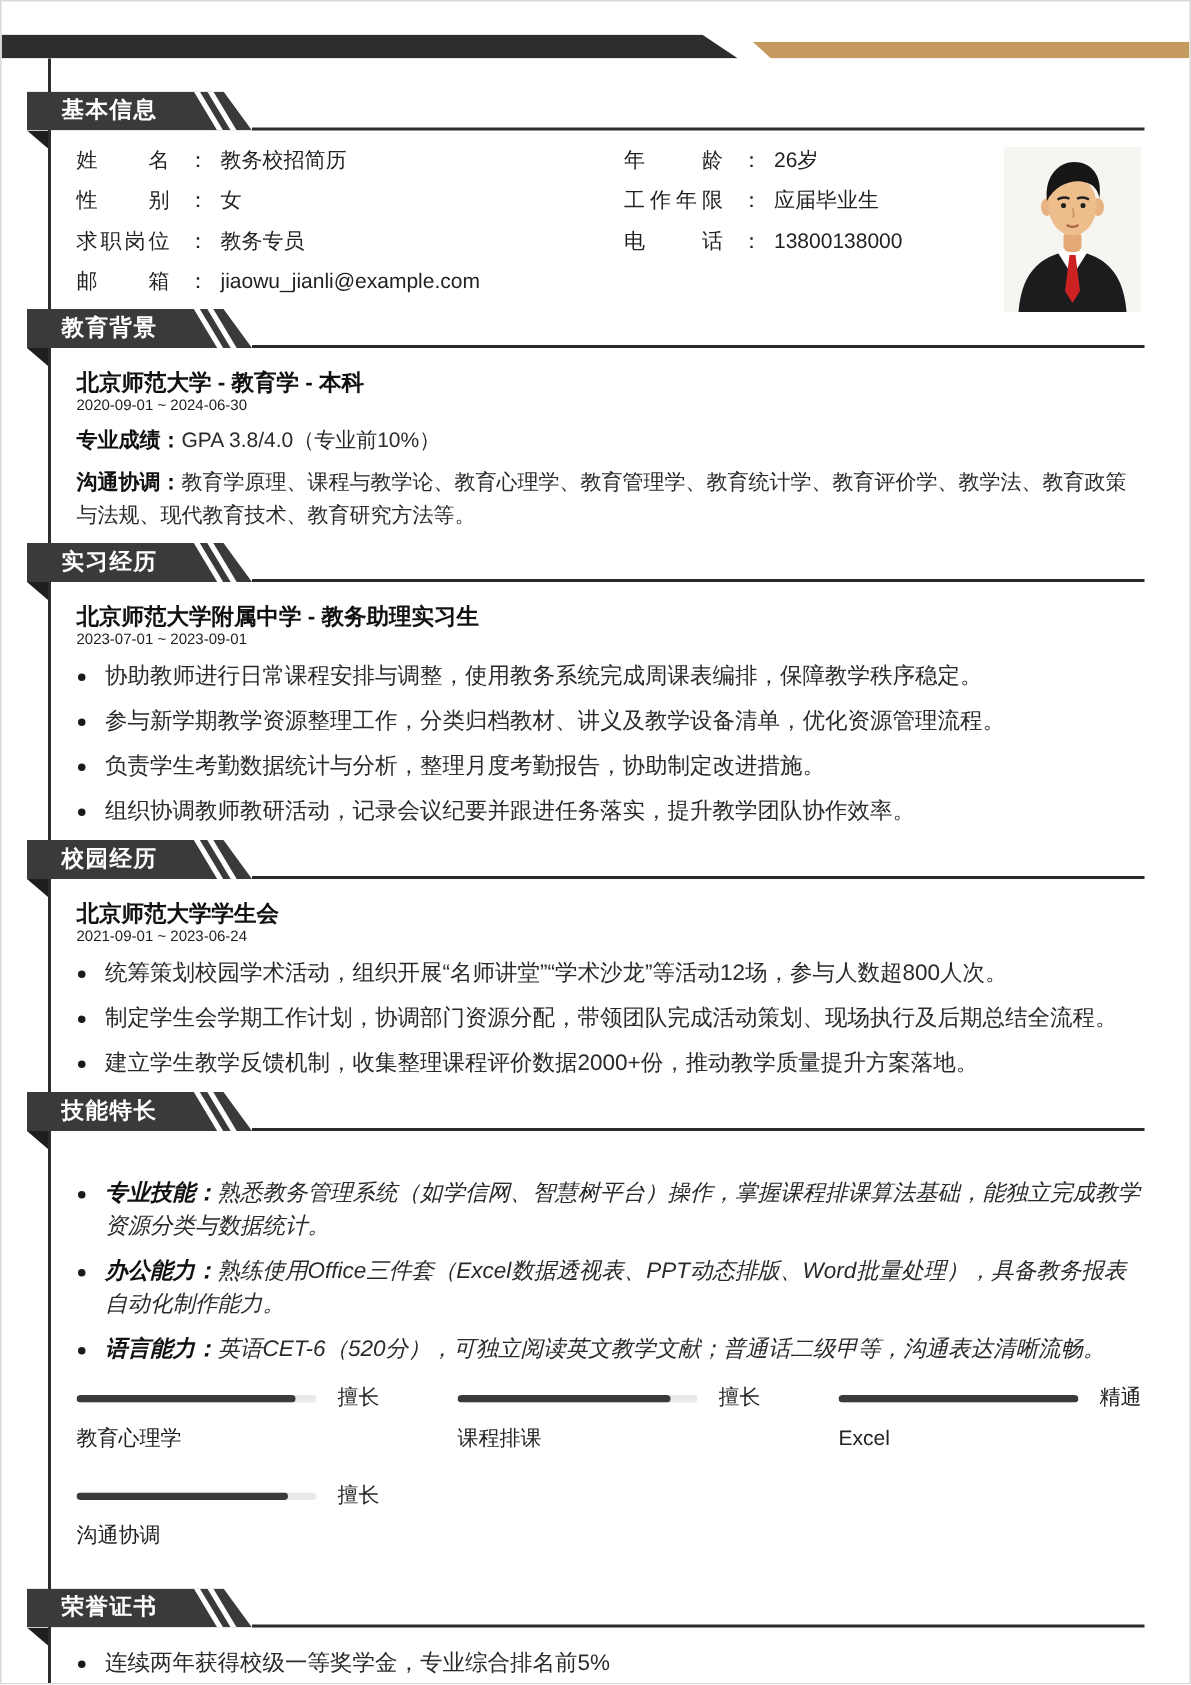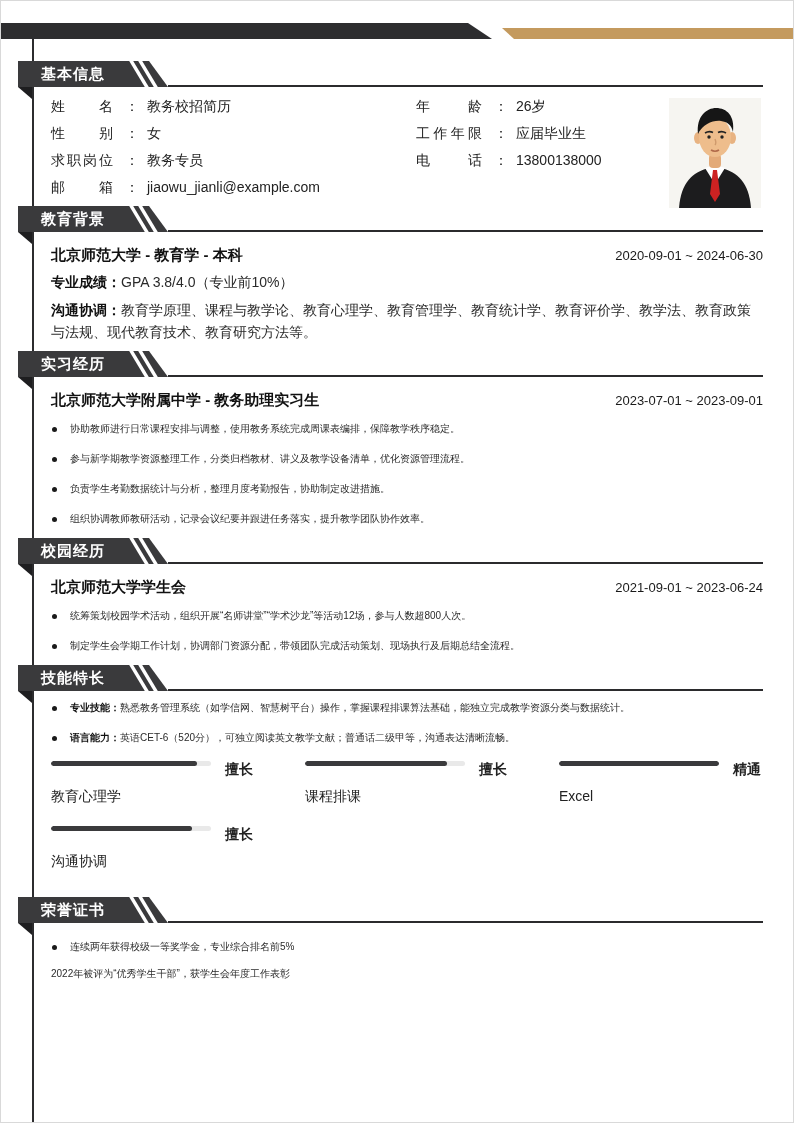--- a/index.html
+++ b/index.html
@@ -50,35 +50,35 @@
   .bi-col.right { flex:1; }
   .bi-row { display:flex; align-items:baseline; height:27px; font-size:14px; color:#222; }
   .flabel { display:inline-block; text-align:justify; text-align-last:justify; color:#222; }
   .left  .flabel { width:62px; }
   .right .flabel { width:66px; }
   .fcolon { margin:0 8px 0 12px; }
   .photo-box { position:absolute; right:2px; top:0; width:92px; height:110px; }
   .photo-box svg { display:block; }
 
   
-  .entry-header { display:flex; justify-content:space-between; align-items:baseline; margin-top:14px; }
+  .entry-header { display:flex; justify-content:space-between; align-items:baseline; margin-top:14px;flex-direction:column; }
   .entry-title { font-size:15px; font-weight:bold; color:#111; }
-  .entry-date { font-size:13px; color:#1a1a1a; }
+  .entry-date { font-size:10px; color:#1a1a1a; }
   .textline { font-size:14px; line-height:22px; color:#2a2a2a; margin-top:6px; }
   .textline b { color:#111; }
   .bullets { margin-top:8px; }
   .bullet { display:flex; margin-bottom:8px; }
   .dot { flex:0 0 5px; width:5px; height:5px; border-radius:50%; background:#1a1a1a; margin:9px 13px 0 1px; }
-  .btext { font-size:10px; line-height:22px; color:#2a2a2a; }
+  .btext { font-size:15px; line-height:22px; color:#2a2a2a; }
   .btext b { color:#111; }
 
   
   .bars { margin-top:12px; display:grid; grid-template-columns:repeat(3, 1fr); column-gap:50px; row-gap:20px; }
   .bar-item { }
-  .bar-row { display:flex; align-items:flex-start;font-weight:bold; }
+  .bar-row { display:flex; align-items:center; }
   .bar-track { width:160px; height:5px; background:#e9e9e9; border-radius:3px; overflow:hidden; }
   .bar-fill { height:5px; background:#3a3a3c; border-radius:3px; }
   .bar-level { font-size:14px; color:#222; margin-left:14px; }
   .bar-name { margin-top:9px; font-size:14px; color:#222; }
 
   .mt-edu { }
   .mt-int { margin-top:8px; }
   .mt-cam { margin-top:4px; }
   .mt-ski { margin-top:6px; }
   .mt-hon { margin-top:26px; }
@@ -250,39 +250,47 @@
         </div>
         <div class="bullets">
           <div class="bullet">
               <span class="dot"></span>
               <span class="btext">统筹策划校园学术活动，组织开展“名师讲堂”“学术沙龙”等活动12场，参与人数超800人次。</span>
             </div>
           <div class="bullet">
               <span class="dot"></span>
               <span class="btext">制定学生会学期工作计划，协调部门资源分配，带领团队完成活动策划、现场执行及后期总结全流程。</span>
             </div>
+          <div class="bullet">
+              <span class="dot"></span>
+              <span class="btext">建立学生教学反馈机制，收集整理课程评价数据2000+份，推动教学质量提升方案落地。</span>
+            </div>
         </div>
       </div>
     </div>
 
     <div class="section mt-ski">
       <div class="section-header">
         <div class="banner">
           <span>技能特长</span>
           <i class="stripe s1"></i>
           <i class="stripe s2"></i>
         </div>
         <div class="fold"></div>
         <div class="rule"></div>
       </div>
       <div class="section-body">
-        <div class="bullets" style="margin-top:6px;">
+        <div class="bullets" style="margin-top:31px;font-style:italic;">
           <div class="bullet">
               <span class="dot"></span>
               <span class="btext"><b>专业技能：</b><span>熟悉教务管理系统（如学信网、智慧树平台）操作，掌握课程排课算法基础，能独立完成教学资源分类与数据统计。</span></span>
+            </div>
+          <div class="bullet">
+              <span class="dot"></span>
+              <span class="btext"><b>办公能力：</b><span>熟练使用Office三件套（Excel数据透视表、PPT动态排版、Word批量处理），具备教务报表自动化制作能力。</span></span>
             </div>
           <div class="bullet">
               <span class="dot"></span>
               <span class="btext"><b>语言能力：</b><span>英语CET-6（520分），可独立阅读英文教学文献；普通话二级甲等，沟通表达清晰流畅。</span></span>
             </div>
         </div>
         <div class="bars">
           <div class="bar-item">
             <div class="bar-row">
                 <span class="bar-track">

